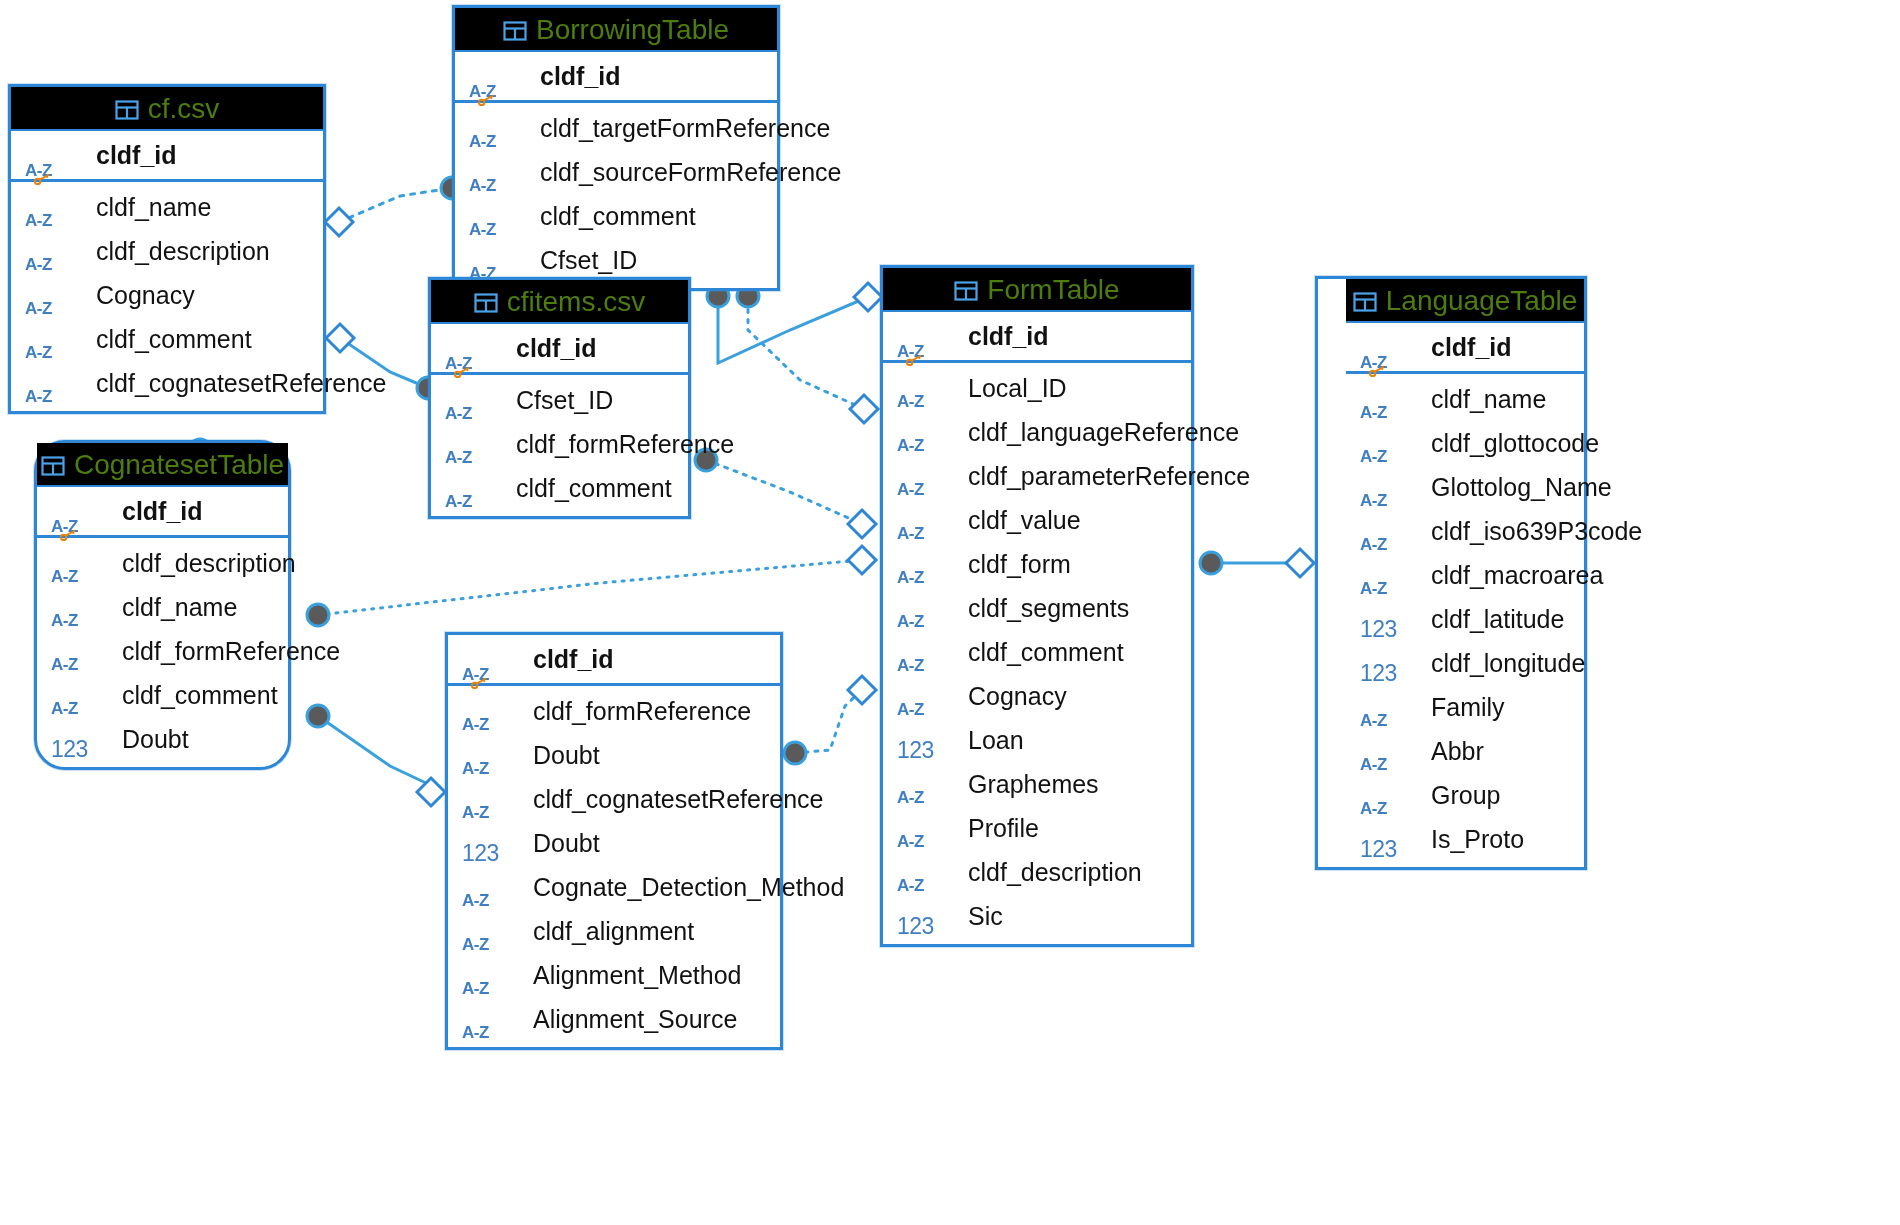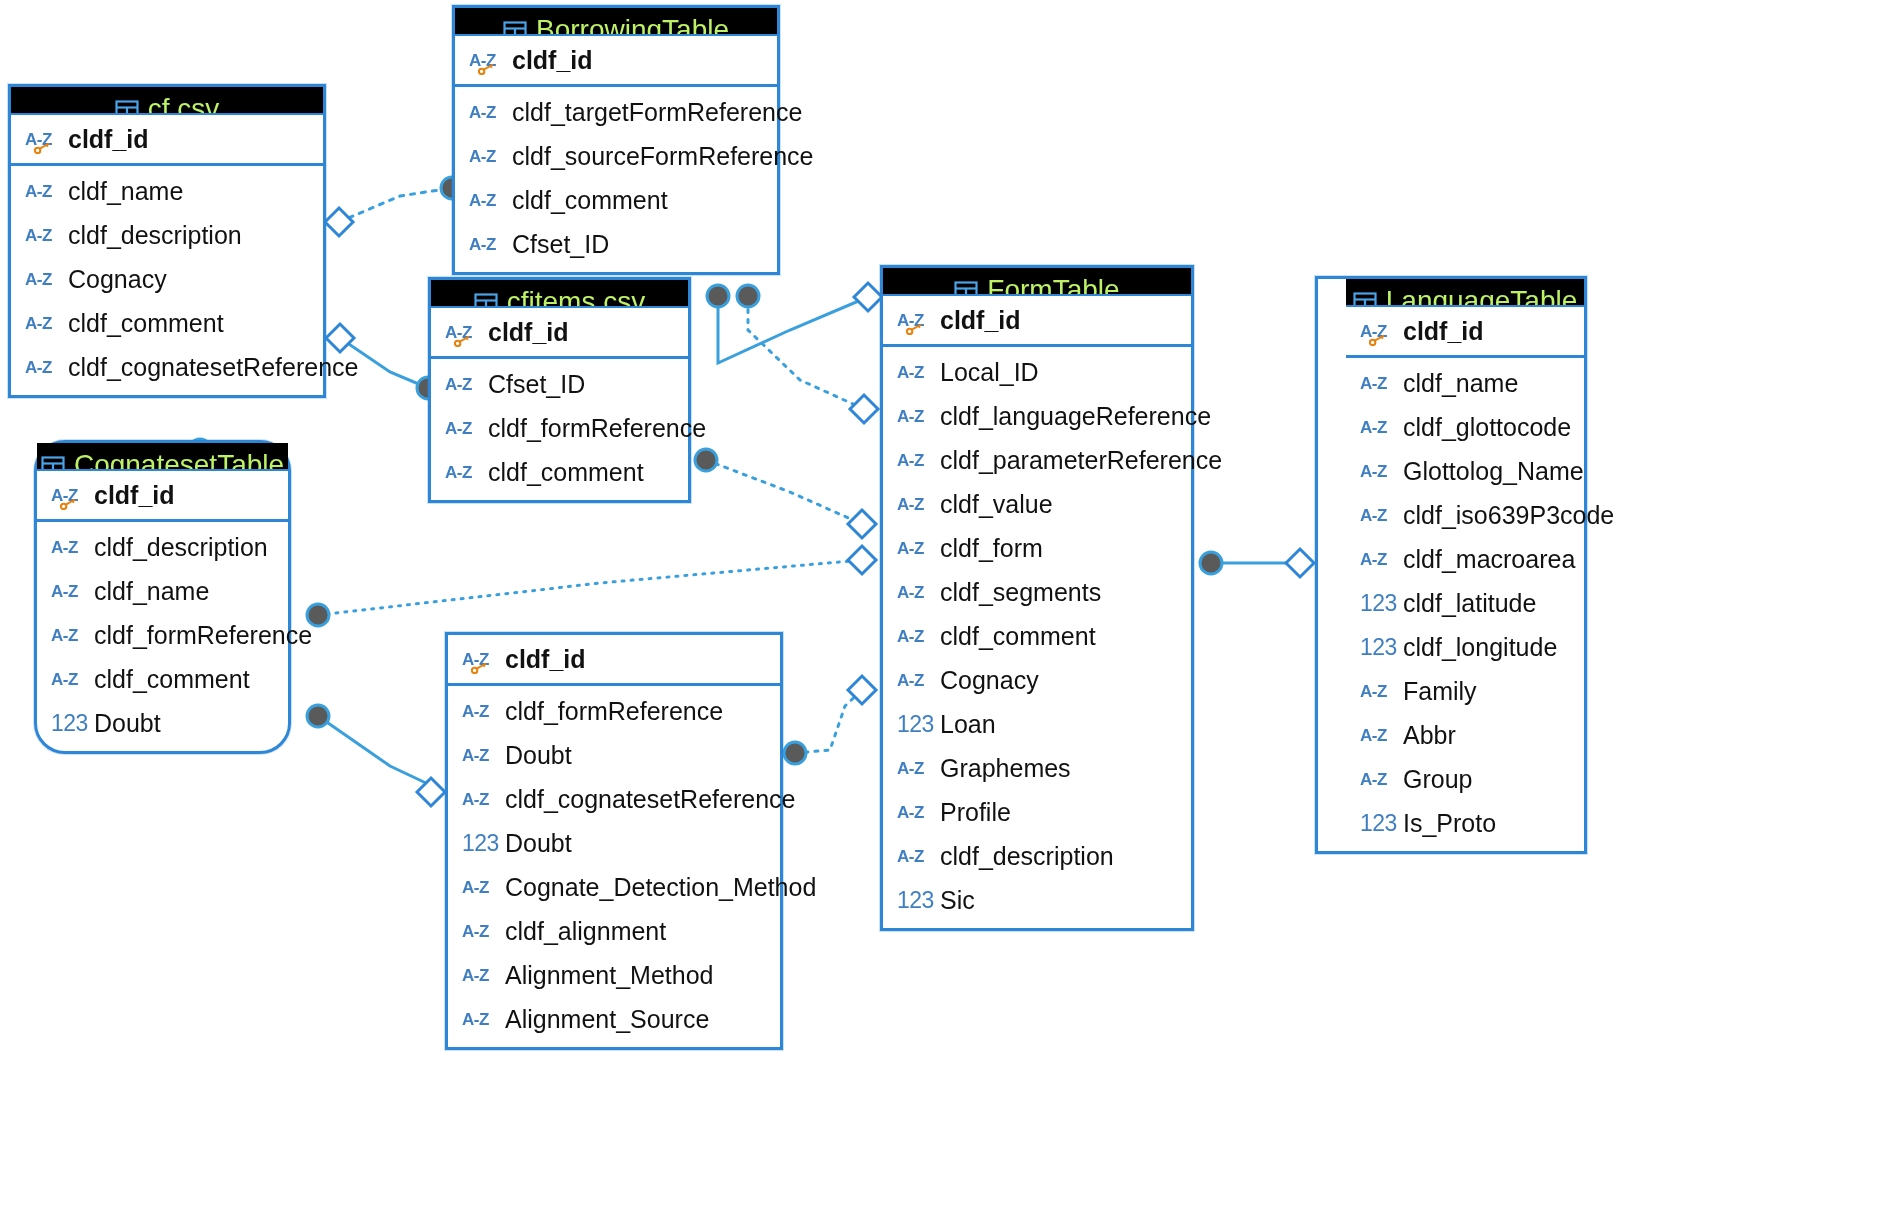--- a/index.html
+++ b/index.html
@@ -24,46 +24,47 @@
   }
   .entity {
     position: absolute;
     z-index: 3;
     background: #ffffff;
     border: 3px solid #2e86d6;
     box-shadow: 0 0 0 1px rgba(46,134,214,0.25);
   }
   .ent-header {
     background: #000000;
-    color: #bef264;
+    color: #4d7c0f;
     text-align: center;
     font-size: 28px;
     line-height: 44px;
-    height: 28px;
+    height: 44px;
     white-space: nowrap;
     overflow: hidden;
     border-bottom: 2px solid #2e86d6;
   }
   .ent-header .tbl-ico {
     display: inline-block;
     vertical-align: -2px;
     margin-right: 9px;
   }
   .pk-row {
     border-bottom: 3px solid #2e86d6;
   }
   .field {
     height: 44px;
     line-height: 44px;
     padding: 0 10px 0 14px;
     white-space: nowrap;
     font-size: 25px;
     color: #111111;
     display: flex;
-    align-items: center;
+    align-items: flex-end;
+    gap: 28px;
   }
   .field.pk { font-weight: bold; }
   .body-rows { padding: 3px 0 6px 0; }
   .pk-row .field { height: 48px; line-height: 48px; }
   .tico {
     display: inline-block;
     width: 34px;
     min-width: 34px;
     margin-right: 9px;
     position: relative;

